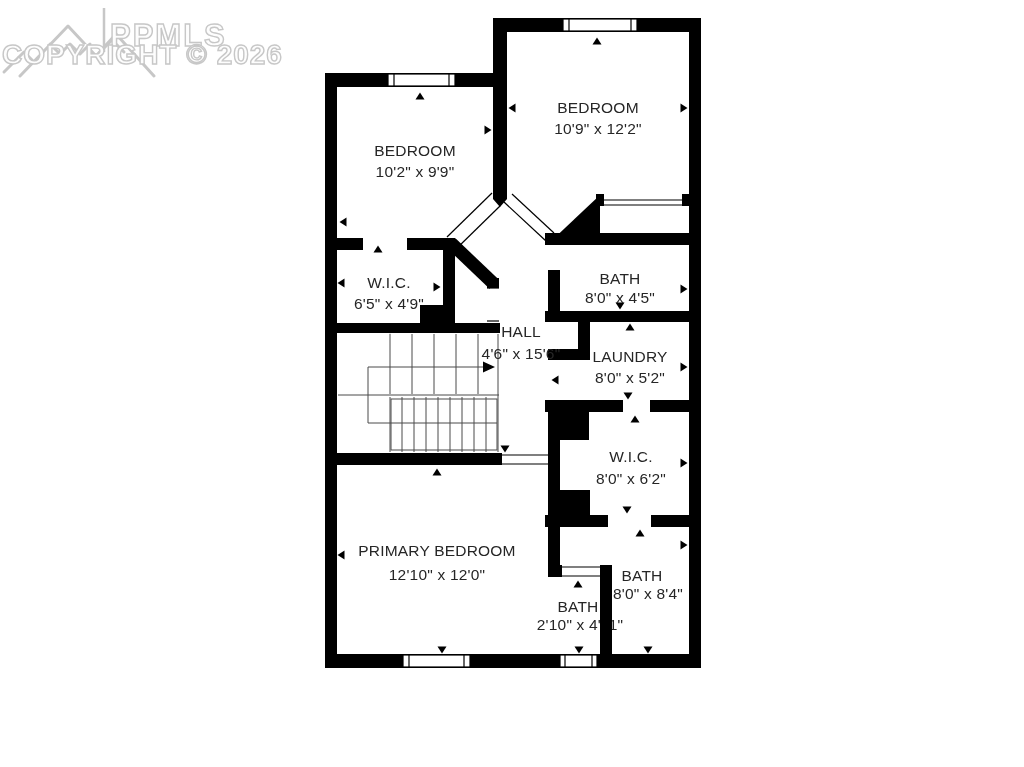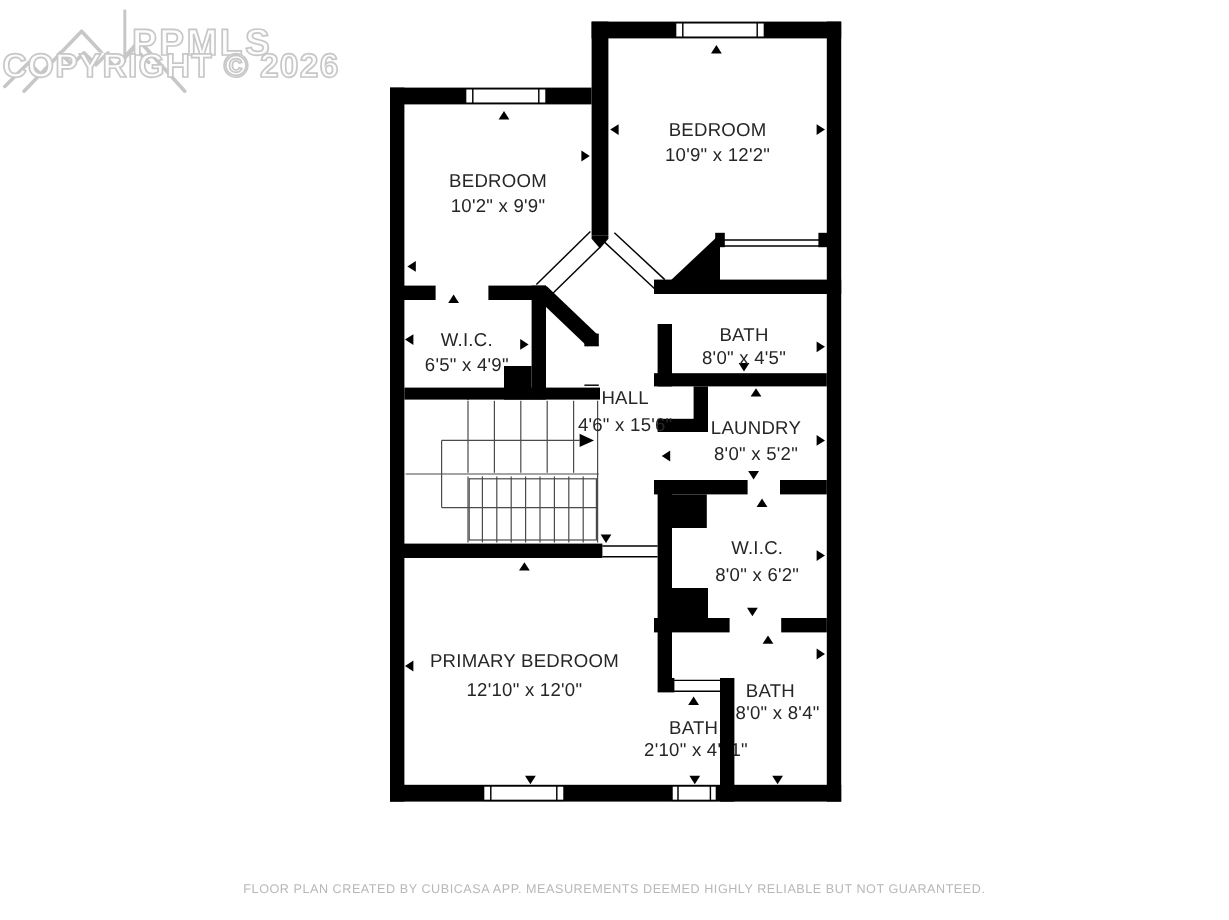--- a/index.html
+++ b/index.html
@@ -243,15 +243,14 @@
       <text class="room-name" x="437" y="556">PRIMARY BEDROOM</text>
       <text class="room-dims" x="437" y="580">12'10" x 12'0"</text>
     </g>
     <g>
       <text class="room-name" x="642" y="581">BATH</text>
       <text class="room-dims" x="648" y="599">8'0" x 8'4"</text>
     </g>
   </g>
 </svg>
 
-<div class="footer">FLOOR PLAN CREATED BY CUBICASA APP. MEASUREMENTS DEEMED HIGHLY RELIABLE BUT NOT GUARANTEED.</div>
 
 </div>
 
 </body></html>

